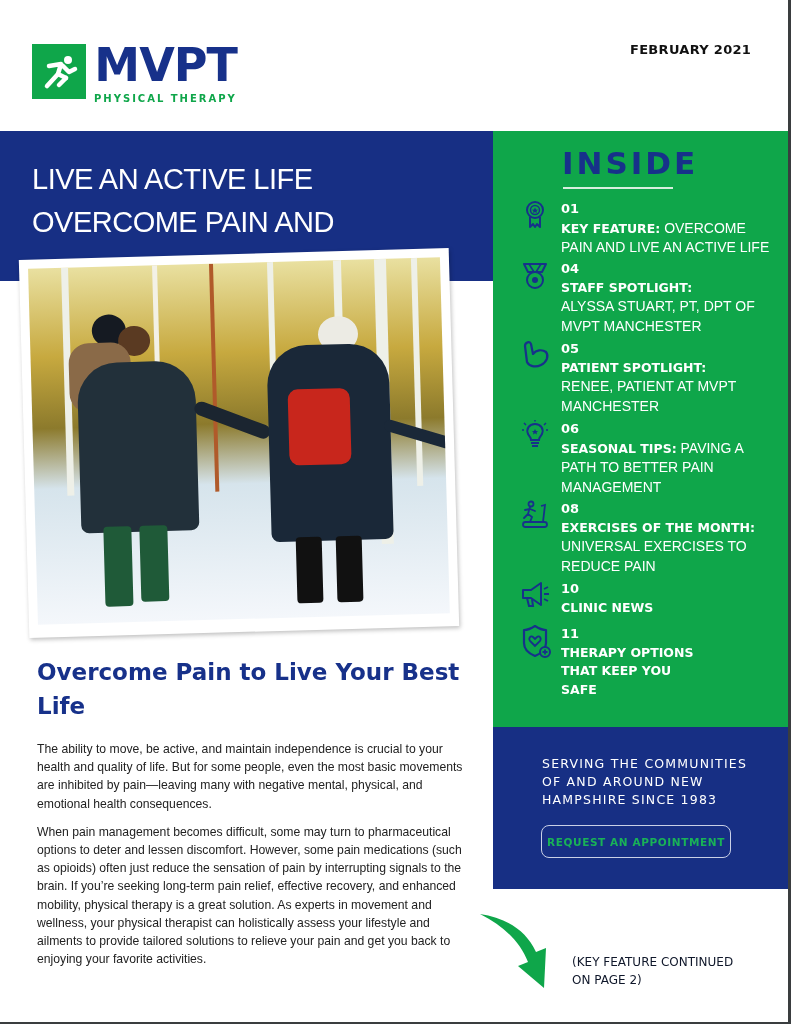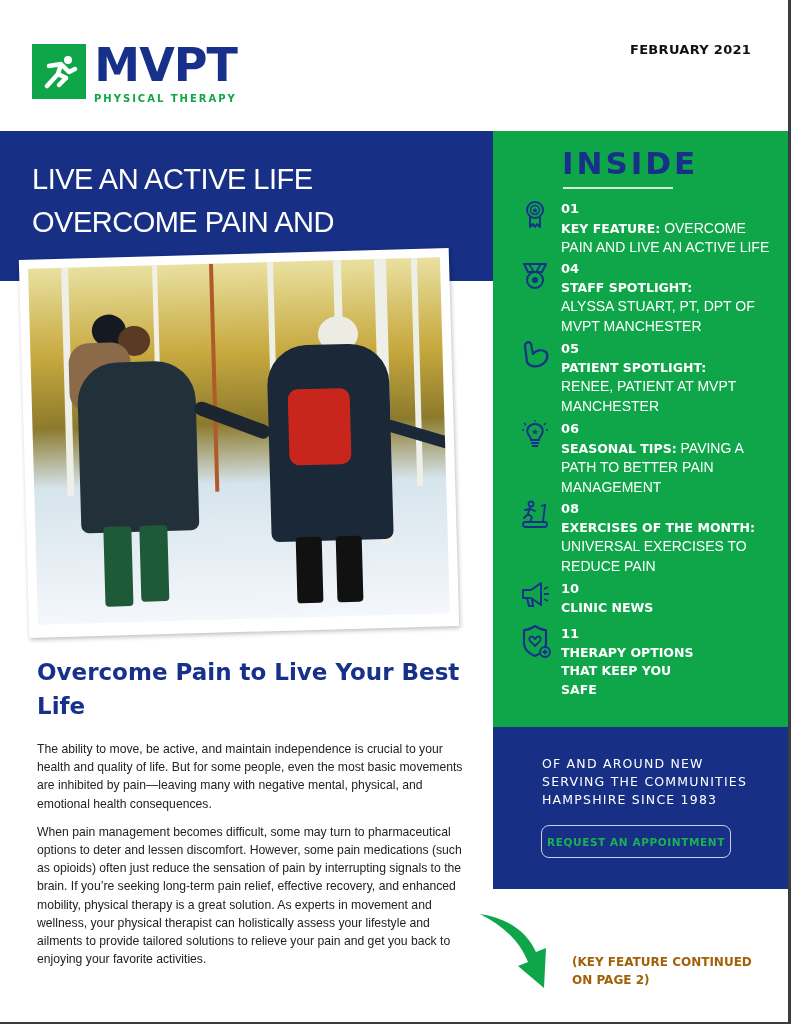--- a/index.html
+++ b/index.html
@@ -47,21 +47,21 @@
   .service-text { position: absolute; left: 49px; top: 28px; color: #fff; font-family: "DejaVu Sans", sans-serif; font-size: 12.5px; line-height: 18px; letter-spacing: 1.2px; }
   .appt-btn { position: absolute; left: 48px; top: 98px; width: 190px; height: 33px; border: 1.5px solid #c9d0e6; border-radius: 8px; display: flex; align-items: center; justify-content: center; color: #19b257; font-family: "DejaVu Sans", sans-serif; font-weight: bold; font-size: 10.5px; letter-spacing: 0.6px; cursor: pointer; }
 
   
   .article-title { position: absolute; left: 37px; top: 655px; width: 440px; color: #17318a; font-family: "DejaVu Sans", sans-serif; font-weight: bold; font-size: 23px; line-height: 34px; }
   .article-body { position: absolute; left: 37px; top: 740px; width: 428px; color: #222; font-family: "Liberation Sans", sans-serif; font-size: 12.2px; line-height: 18.2px; }
   .article-body p { margin-bottom: 10px; }
 
   
   .arrow { position: absolute; left: 478px; top: 910px; width: 80px; height: 80px; }
-  .continued { position: absolute; left: 572px; top: 953px; color: #a16207; font-family: "DejaVu Sans", sans-serif; font-weight: bold; font-size: 12px; line-height: 18px; }
+  .continued { position: absolute; left: 572px; top: 953px; color: #0f172a; font-family: "DejaVu Sans", sans-serif; font-weight: normal; font-size: 12px; line-height: 18px; }
 </style>
 </head>
 <body>
 
 <div class="page">
 
   <div class="logo">
     <div class="logo-box">
       <svg width="40" height="40" viewBox="0 0 40 40">
         <circle cx="29" cy="8" r="4" fill="#fff"></circle>
@@ -214,22 +214,22 @@
       </div>
       <div class="toc-text">
         <span class="toc-page">11</span>
         <span class="toc-label" style="display:block;width:150px;">THERAPY OPTIONS THAT KEEP YOU SAFE</span>
       </div>
     </div>
   </div>
 
   <div class="service-panel">
     <div class="service-text">
+      <div>SERVING THE COMMUNITIES</div>
       <div>OF AND AROUND NEW</div>
-      <div>SERVING THE COMMUNITIES</div>
       <div>HAMPSHIRE SINCE 1983</div>
     </div>
     <div class="appt-btn">REQUEST AN APPOINTMENT</div>
   </div>
 
   <div class="article-title">Overcome Pain to Live Your Best Life</div>
   <div class="article-body">
     <p>The ability to move, be active, and maintain independence is crucial to your health and quality of life. But for some people, even the most basic movements are inhibited by pain—leaving many with negative mental, physical, and emotional health consequences.</p>
     <p>When pain management becomes difficult, some may turn to pharmaceutical options to deter and lessen discomfort. However, some pain medications (such as opioids) often just reduce the sensation of pain by interrupting signals to the brain. If you’re seeking long-term pain relief, effective recovery, and enhanced mobility, physical therapy is a great solution. As experts in movement and wellness, your physical therapist can holistically assess your lifestyle and ailments to provide tailored solutions to relieve your pain and get you back to enjoying your favorite activities.</p>
   </div>

